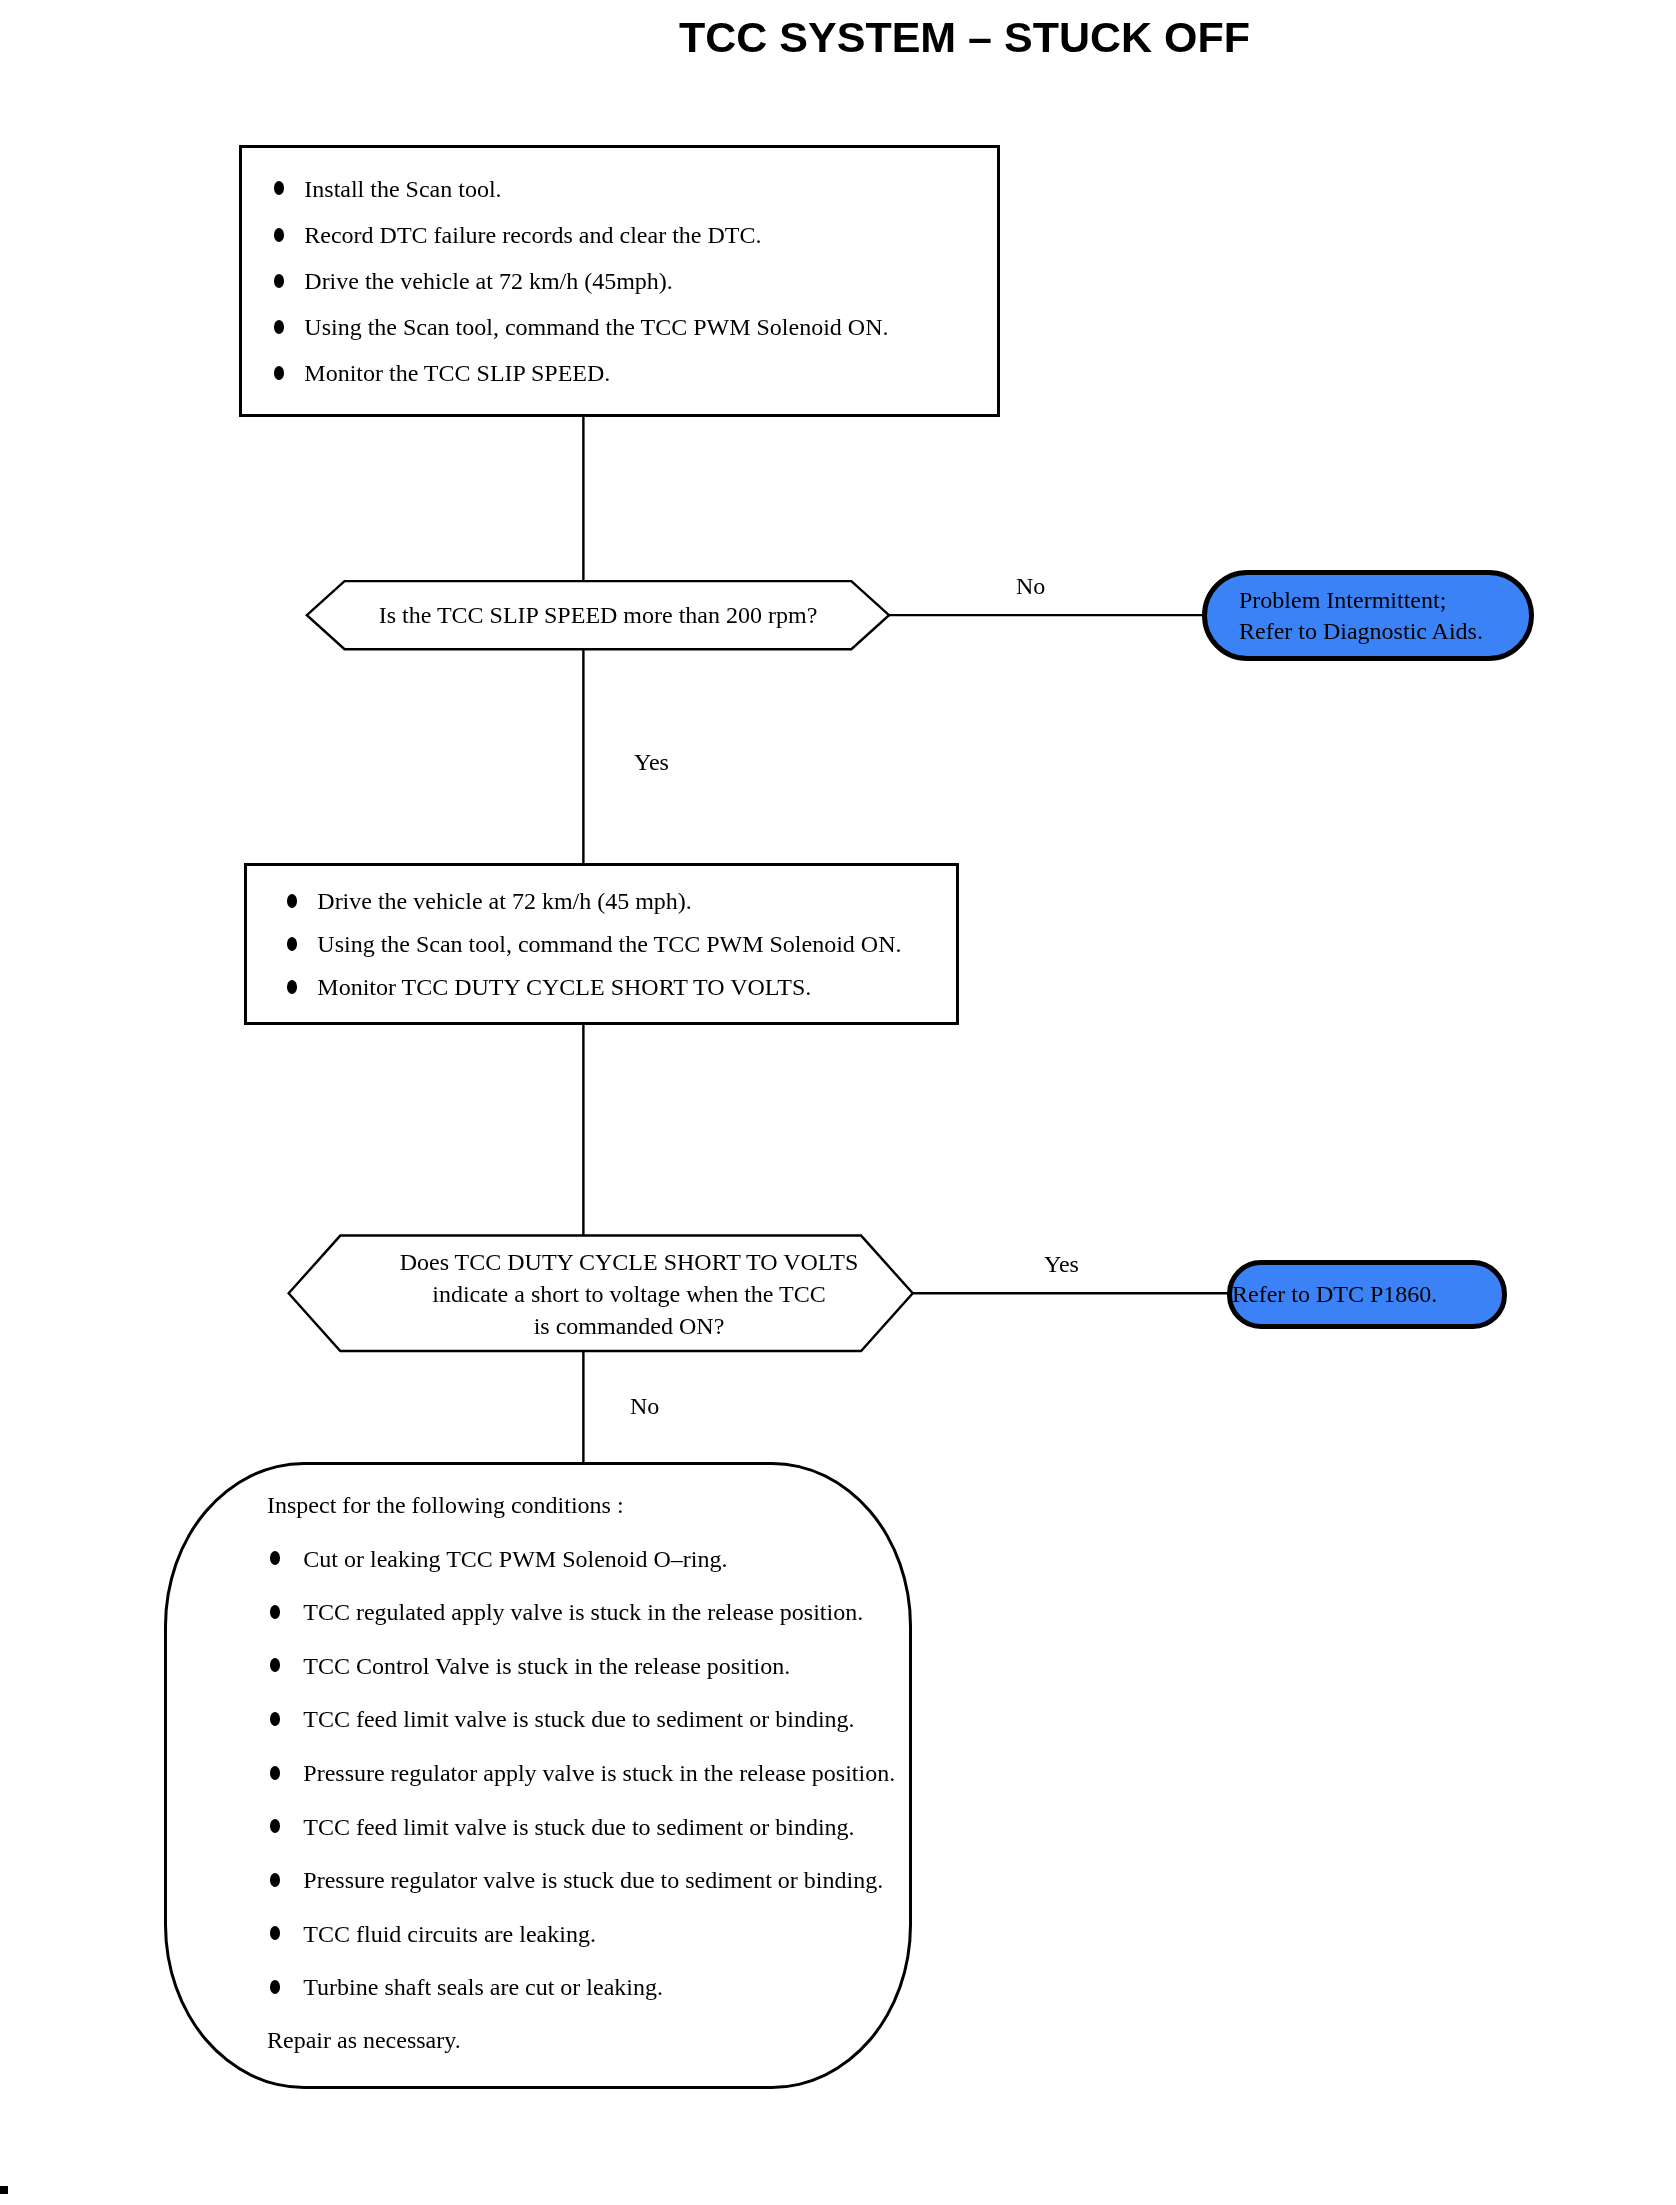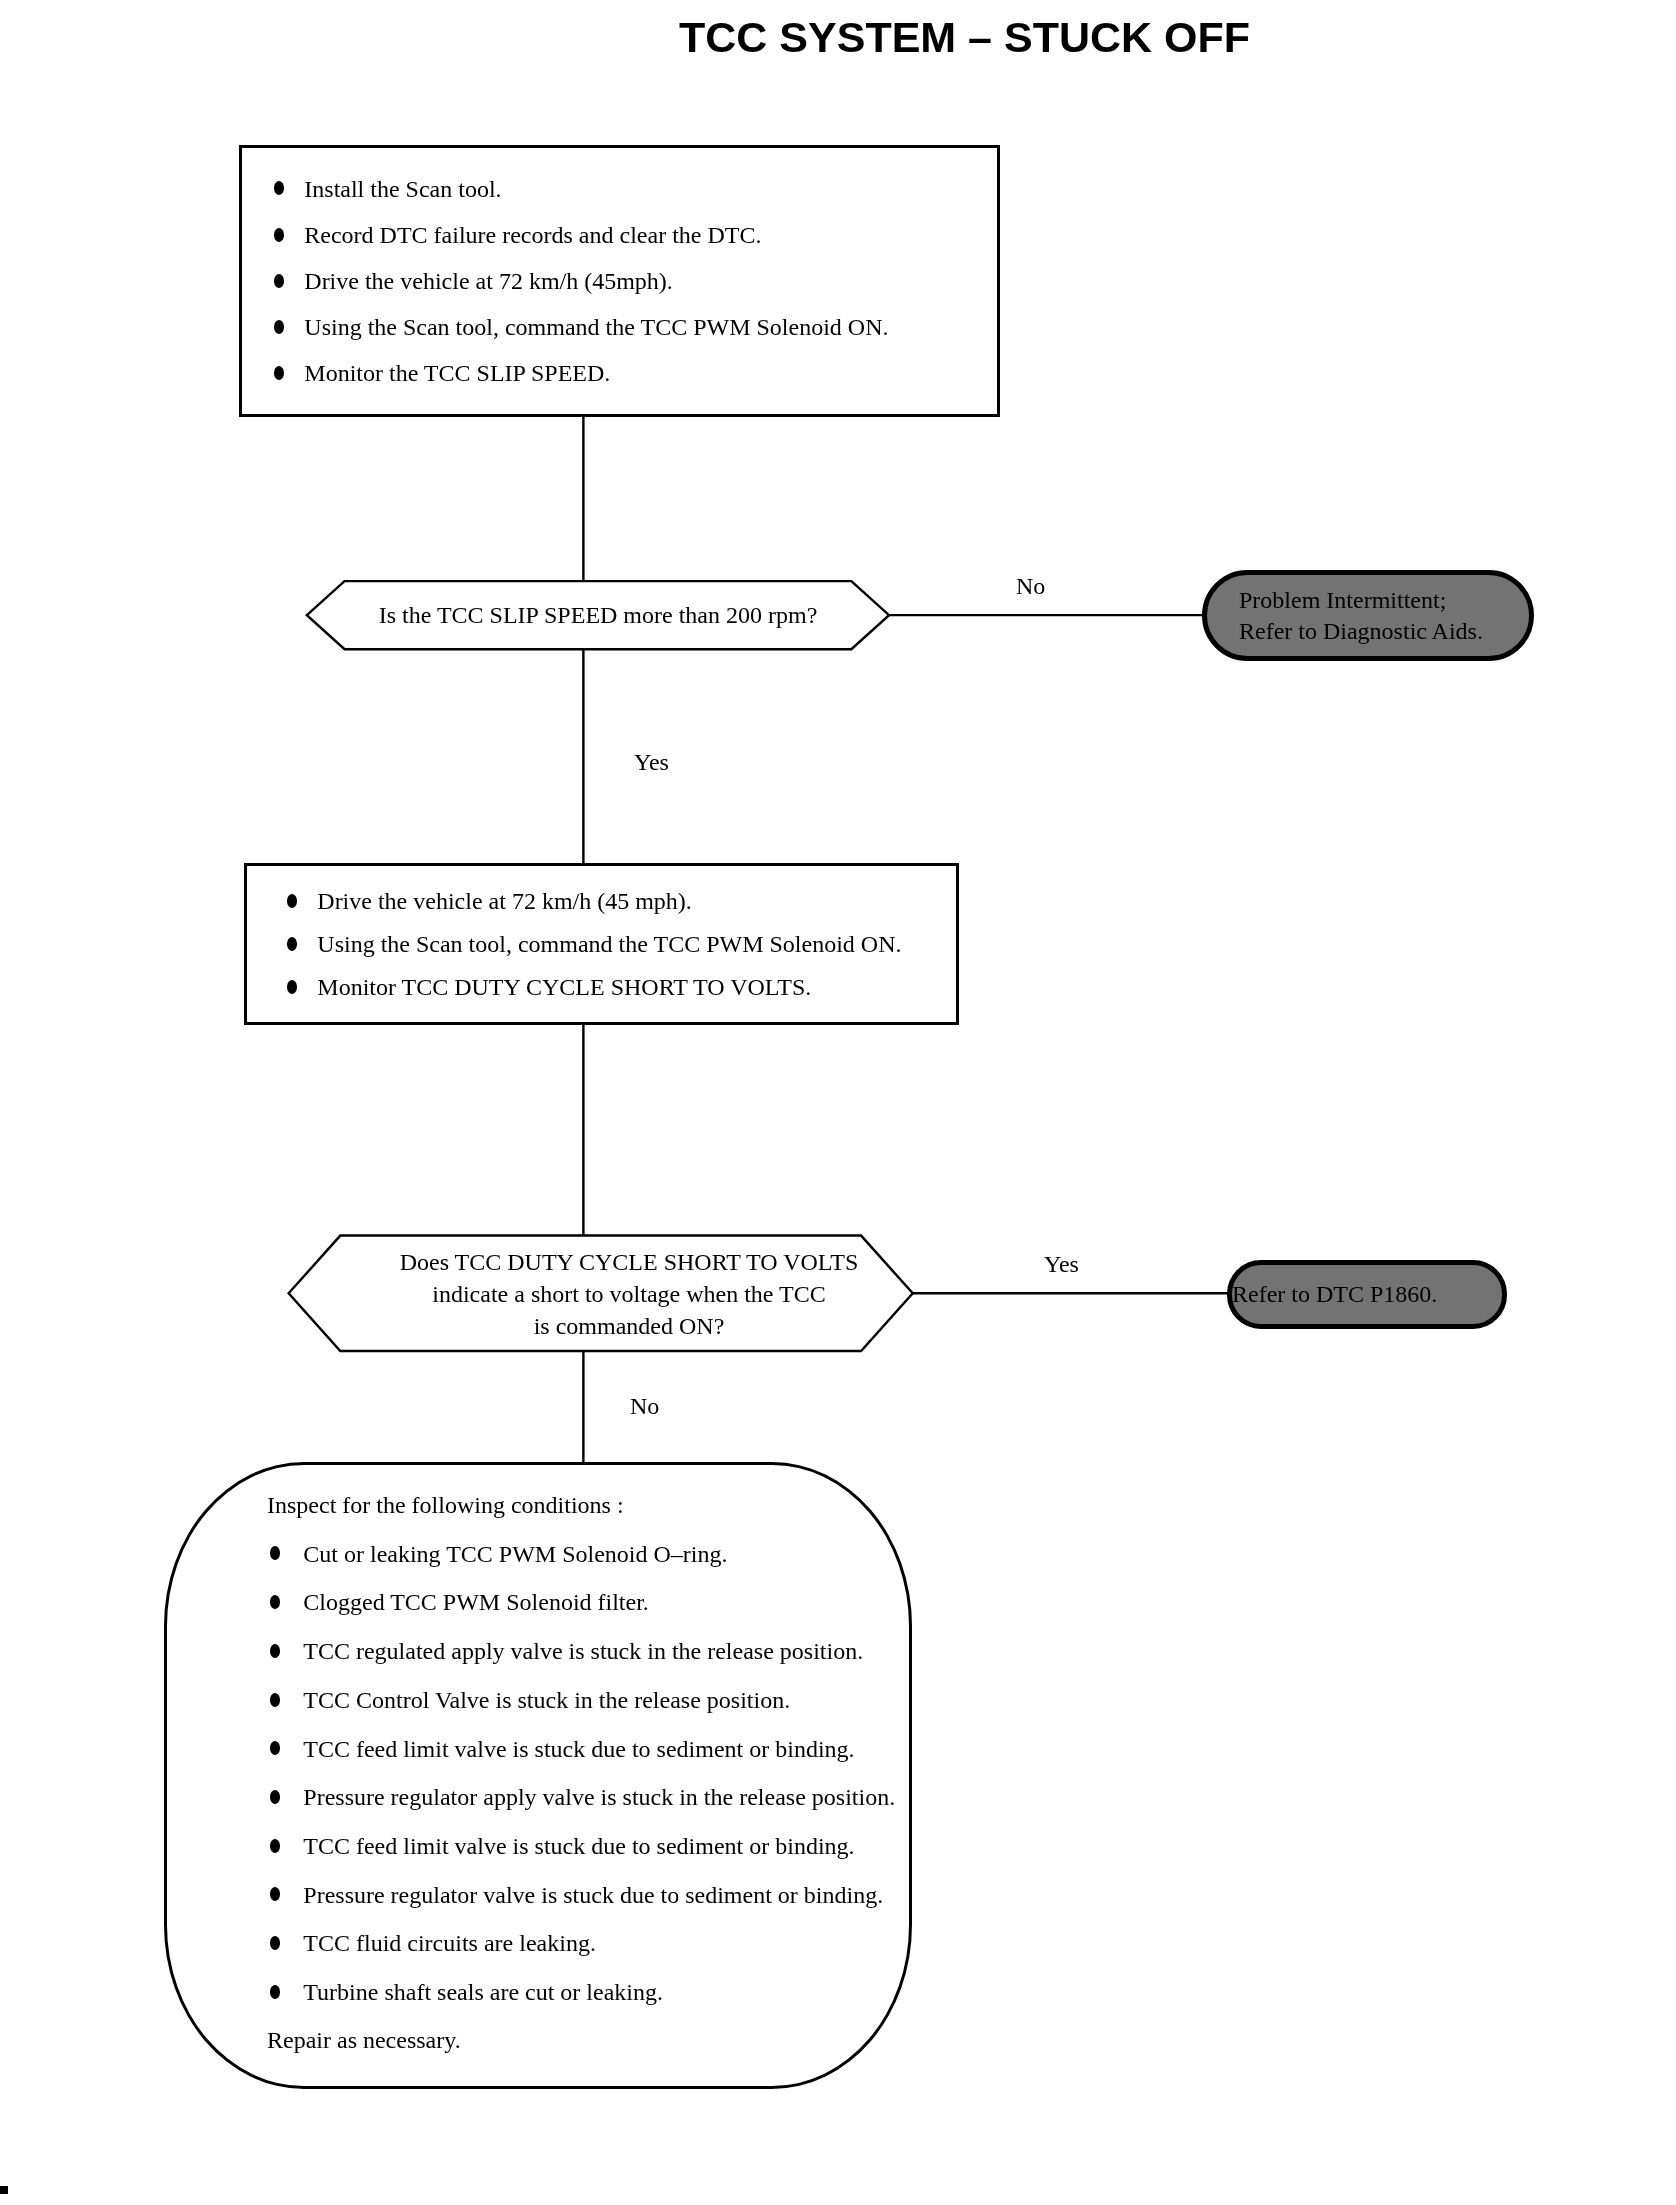--- a/index.html
+++ b/index.html
@@ -28,21 +28,21 @@
     font-size:24px;line-height:32px;
   }
   .hex1{left:307px;top:581px;width:582px;height:68px;align-items:center;}
   .hex2{left:345px;top:1236px;width:568px;height:115px;align-items:center;}
   .label{position:absolute;font-size:24px;white-space:nowrap;}
   .no1{left:1016px;top:573px;}
   .yes1{left:634px;top:749px;}
   .yes2{left:1044px;top:1251px;}
   .no2{left:630px;top:1393px;}
   .terminator{
-    position:absolute;border:5.5px solid #000;background:#737373;box-sizing:border-box;
+    position:absolute;border:5.5px solid #000;background:#3b82f6;box-sizing:border-box;
     display:flex;flex-direction:column;justify-content:center;font-size:24px;line-height:31px;
   }
   .term1{left:1202px;top:570px;width:332px;height:91px;border-radius:46px;padding-left:32px;}
   .term2{left:1227px;top:1260px;width:280px;height:69px;border-radius:34px;}
   .bigbox{
     position:absolute;left:164px;top:1462px;width:748px;height:627px;
     border:3.6px solid #000;border-radius:140px / 164px;background:#fff;box-sizing:border-box;
     display:flex;flex-direction:column;justify-content:space-between;
     padding:27px 24px 32px 0;
   }
@@ -136,24 +136,20 @@
   </div>
 
   <div class="bigbox">
     <div class="intro">Inspect for the following conditions :</div>
     <div class="brow">
       <span class="dot"></span>
       <span class="btxt">Cut or leaking TCC PWM Solenoid O–ring.</span>
     </div>
     <div class="brow">
       <span class="dot"></span>
-      <span class="btxt">Clogged TCC PWM Solenoid filter.</span>
-    </div>
-    <div class="brow">
-      <span class="dot"></span>
       <span class="btxt">TCC regulated apply valve is stuck in the release position.</span>
     </div>
     <div class="brow">
       <span class="dot"></span>
       <span class="btxt">TCC Control Valve is stuck in the release position.</span>
     </div>
     <div class="brow">
       <span class="dot"></span>
       <span class="btxt">TCC feed limit valve is stuck due to sediment or binding.</span>
     </div>

